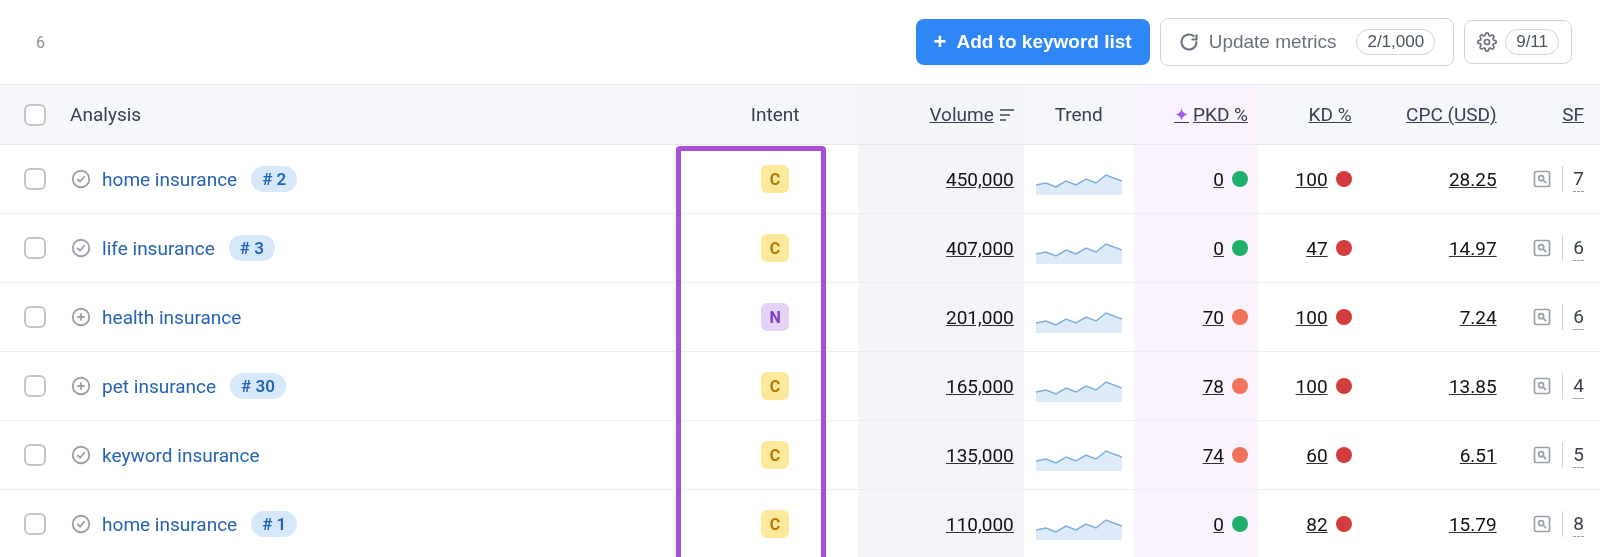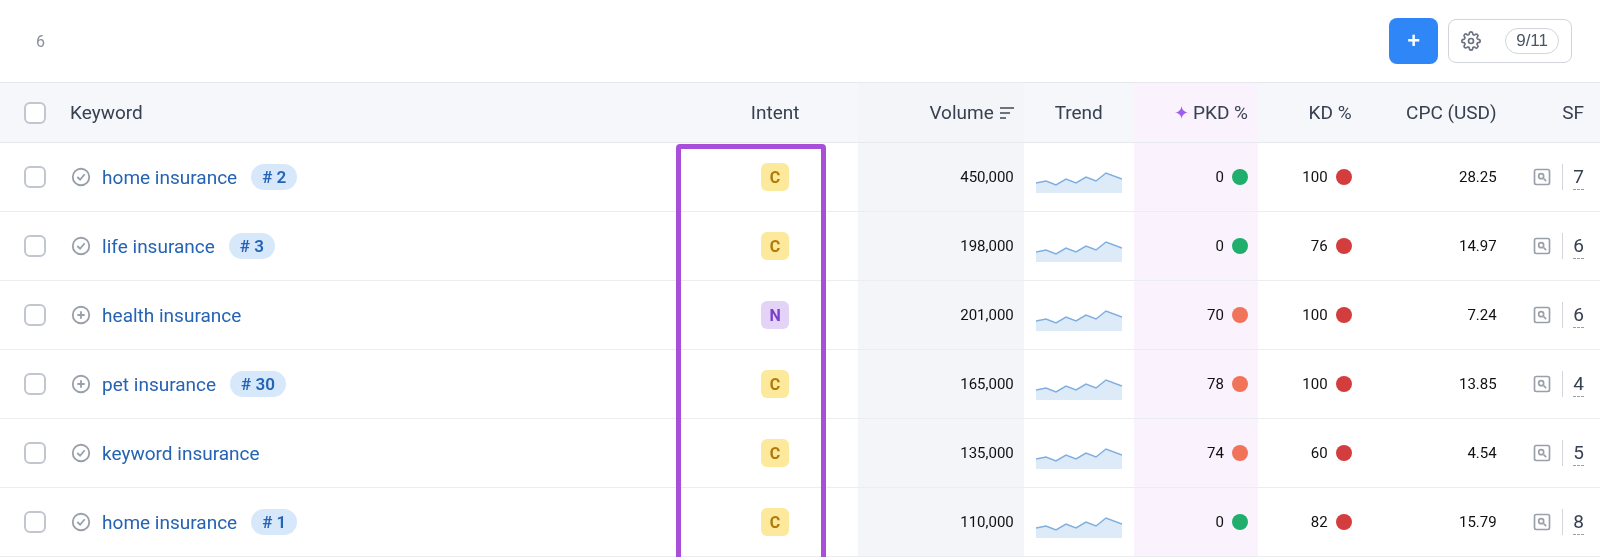--- a/index.html
+++ b/index.html
@@ -7,56 +7,56 @@
   .page { width: 1600px; }
   .header { display: flex; align-items: center; padding: 18px 28px 18px 28px; }
   .title { font-size: 26px; font-weight: 700; color: #111; }
   .title-count { color: #8a8f99; font-weight: 400; margin-left: 8px; }
   .spacer { flex: 1; }
   .btn { display: inline-flex; align-items: center; gap: 10px; border-radius: 8px; padding: 10px 18px; font-size: 19px; cursor: pointer; border: none; }
   .btn-primary { background: #2f86f6; color: #fff; font-weight: 600; }
   .btn-primary .plus { font-size: 22px; font-weight: 700; }
   .btn-outline { background: #fff; color: #6b7280; border: 1px solid #d1d5db; margin-left: 10px; }
   .pill { display: inline-block; background: #fff; border: 1px solid #d1d5db; color: #4b5563; border-radius: 999px; padding: 2px 10px; font-size: 17px; margin-left: 10px; }
-  .btn-icon { background: #fff; border: 1px solid #d1d5db; border-radius: 8px; padding: 8px 12px; margin-left: 10px; display: inline-flex; align-items: center; gap: 24px; }
+  .btn-icon { background: #fff; border: 1px solid #d1d5db; border-radius: 8px; padding: 8px 12px; margin-left: 10px; display: inline-flex; align-items: center; gap: 8px; }
   .gear { width: 20px; height: 20px; }
 
   .table { width: 100%; border-collapse: collapse; }
   .thead { background: #f5f7fa; border-top: 1px solid #e6e8ec; border-bottom: 1px solid #e6e8ec; }
   th, td { padding: 0; text-align: left; vertical-align: middle; }
   .th-inner, .td-inner { padding: 18px 10px; display: flex; align-items: center; }
   .th-inner { font-weight: 400; color: #374151; font-size: 19px; }
   .row { border-bottom: 1px solid #ecedf1; }
 
   .col-check { width: 58px; }
   .col-keyword { width: 610px; }
   .col-intent { width: 160px; text-align: center; }
   .col-volume { width: 160px; }
   .col-trend { width: 100px; }
   .col-pkd { width: 120px; }
   .col-kd { width: 100px; }
   .col-cpc { width: 140px; }
   .col-sf { width: 90px; }
 
   .center { justify-content: center; }
-  .right { justify-content: flex-end; }
+  .right { justify-content: flex-end; text-decoration: underline; }
 
   .checkbox { width: 22px; height: 22px; border: 2px solid #c1c6cf; border-radius: 6px; background: #fff; margin-left: 14px; }
 
   .kw-link { color: #2563b5; font-size: 19px; text-decoration: none; }
   .kw-prefix { width: 22px; height: 22px; display: inline-flex; align-items: center; justify-content: center; margin-right: 10px; }
   .chk-ico { width: 22px; height: 22px; }
   .plus-ico { width: 22px; height: 22px; }
   .rank-pill { background: #d7e8fb; color: #2563b5; border-radius: 999px; padding: 3px 11px; font-size: 17px; font-weight: 600; margin-left: 14px; }
 
   .intent-badge { width: 28px; height: 28px; border-radius: 6px; display: inline-flex; align-items: center; justify-content: center; font-weight: 700; font-size: 16px; }
   .intent-C { background: #fce99b; color: #b07a0b; }
   .intent-N { background: #e3d4f7; color: #7b3fc9; }
 
-  .num { font-size: 15px; color: #111; text-align: right; display: block; }
+  .num { font-size: 19px; color: #111; text-align: right; display: block; }
 
   .dot { width: 16px; height: 16px; border-radius: 50%; display: inline-block; margin-left: 8px; }
   .dot-green { background: #1fae6b; }
   .dot-red { background: #d43d3d; }
   .dot-orange { background: #f0735a; }
 
   .spark { width: 86px; height: 32px; }
   .spark path.line { fill: none; stroke: #7faee0; stroke-width: 1.5; }
   .spark path.area { fill: #dcebf7; stroke: none; }
 
@@ -82,20 +82,29 @@
 </style>
 </head>
 <body>
 
 <div class="page">
   <div class="header">
     <span class="title-count">6</span>
     <span class="spacer"></span>
     <button class="btn btn-primary">
       <span class="plus">+</span>
+      <span>Add to keyword list</span>
+    </button>
+    <button class="btn btn-outline">
+      <svg class="refresh-ico" viewBox="0 0 24 24" fill="none" stroke="#6b7280" stroke-width="2.5" stroke-linecap="round">
+          <path d="M21 12a9 9 0 1 1-3.4-7"></path>
+          <path d="M21 4v5h-5"></path>
+        </svg>
+      <span>Update metrics</span>
+      <span class="pill">2/1,000</span>
     </button>
     <button class="btn-icon">
       <svg class="gear" viewBox="0 0 24 24" fill="none" stroke="#6b7280" stroke-width="2">
           <circle cx="12" cy="12" r="3"></circle>
           <path d="M19.4 15a1.7 1.7 0 0 0 .34 1.87l.06.06a2 2 0 1 1-2.83 2.83l-.06-.06a1.7 1.7 0 0 0-1.87-.34 1.7 1.7 0 0 0-1 1.56V21a2 2 0 0 1-4 0v-.09a1.7 1.7 0 0 0-1-1.56 1.7 1.7 0 0 0-1.87.34l-.06.06a2 2 0 1 1-2.83-2.83l.06-.06a1.7 1.7 0 0 0 .34-1.87 1.7 1.7 0 0 0-1.56-1H3a2 2 0 0 1 0-4h.09a1.7 1.7 0 0 0 1.56-1 1.7 1.7 0 0 0-.34-1.87l-.06-.06a2 2 0 1 1 2.83-2.83l.06.06a1.7 1.7 0 0 0 1.87.34H9a1.7 1.7 0 0 0 1-1.56V3a2 2 0 0 1 4 0v.09a1.7 1.7 0 0 0 1 1.56 1.7 1.7 0 0 0 1.87-.34l.06-.06a2 2 0 1 1 2.83 2.83l-.06.06a1.7 1.7 0 0 0-.34 1.87V9a1.7 1.7 0 0 0 1.56 1H21a2 2 0 0 1 0 4h-.09a1.7 1.7 0 0 0-1.56 1z"></path>
         </svg>
       <span class="pill" style="margin-left:0">9/11</span>
     </button>
   </div>
 
@@ -103,21 +112,21 @@
     <table class="table">
       <thead class="thead">
         <tr>
           <th class="col-check">
               <div class="th-inner">
                 <div class="checkbox"></div>
               </div>
             </th>
           <th class="col-keyword">
               <div class="th-inner">
-                <span>Keyword</span>
+                <span>Analysis</span>
               </div>
             </th>
           <th class="col-intent">
               <div class="th-inner center">
                 <span>Intent</span>
               </div>
             </th>
           <th class="col-volume vol-shade">
               <div class="th-inner right">
             <span>Volume</span>
@@ -240,40 +249,40 @@
                 <span class="rank-pill"># 3</span>
               </div>
             </td>
             <td class="col-intent">
               <div class="td-inner center">
                 <span class="intent-badge intent-C">C</span>
               </div>
             </td>
             <td class="col-volume vol-shade">
               <div class="td-inner right">
-                <span class="num">198,000</span>
+                <span class="num">407,000</span>
               </div>
             </td>
             <td class="col-trend">
               <div class="td-inner center">
                 <svg class="spark" viewBox="0 0 86 32">
                   <path class="area" d="M0,22 L10,20 L20,24 L30,18 L40,22 L50,16 L60,20 L70,12 L86,18 L86,32 L0,32 Z"></path>
                   <path class="line" d="M0,22 L10,20 L20,24 L30,18 L40,22 L50,16 L60,20 L70,12 L86,18"></path>
                 </svg>
               </div>
             </td>
             <td class="col-pkd pkd-shade">
               <div class="td-inner right">
                 <span class="num">0</span>
                 <span class="dot dot-green"></span>
               </div>
             </td>
             <td class="col-kd">
               <div class="td-inner right">
-                <span class="num">76</span>
+                <span class="num">47</span>
                 <span class="dot dot-red"></span>
               </div>
             </td>
             <td class="col-cpc">
               <div class="td-inner right">
                 <span class="num">14.97</span>
               </div>
             </td>
             <td class="col-sf">
               <div class="sf-cell">
@@ -458,21 +467,21 @@
               </div>
             </td>
             <td class="col-kd">
               <div class="td-inner right">
                 <span class="num">60</span>
                 <span class="dot dot-red"></span>
               </div>
             </td>
             <td class="col-cpc">
               <div class="td-inner right">
-                <span class="num">4.54</span>
+                <span class="num">6.51</span>
               </div>
             </td>
             <td class="col-sf">
               <div class="sf-cell">
                 <svg class="serp-ico" viewBox="0 0 24 24" fill="none" stroke="currentColor" stroke-width="2">
                   <rect x="3" y="3" width="18" height="18" rx="2"></rect>
                   <circle cx="11" cy="11" r="3"></circle>
                   <path d="M14 14l3 3"></path>
                 </svg>
                 <span class="sf-divider"></span>

